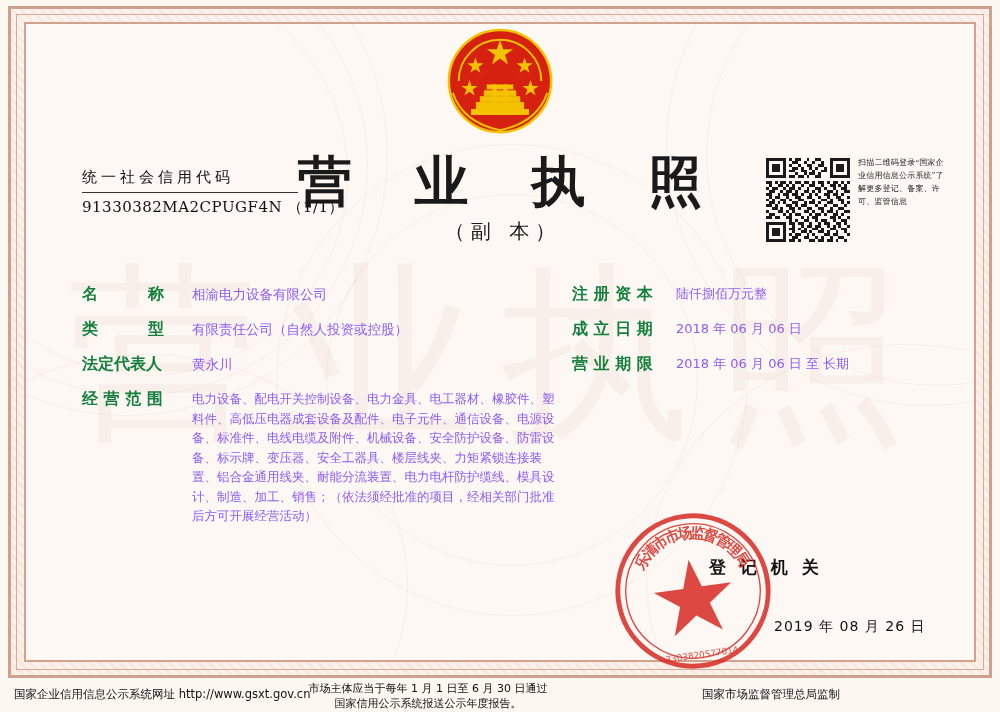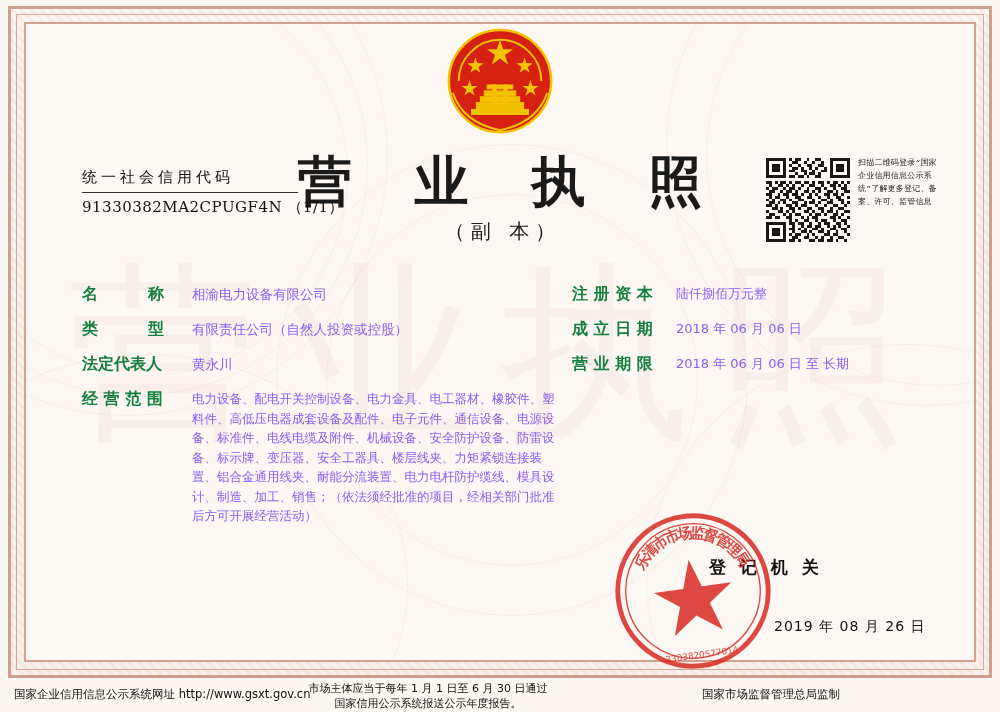--- a/index.html
+++ b/index.html
@@ -143,21 +143,21 @@
     right: 126px;
     top: 136px;
     width: 84px;
     height: 84px;
   }
   .qr-note {
     position: absolute;
     right: 32px;
     top: 134px;
     width: 86px;
-    font-family: Liberation Mono, monospace;
+    font-family: Liberation Serif, serif;
     font-size: 8px;
     line-height: 13px;
     color: #222;
     letter-spacing: .2px;
   }
   
   .col-left {
     position: absolute;
     left: 58px;
     top: 262px;

